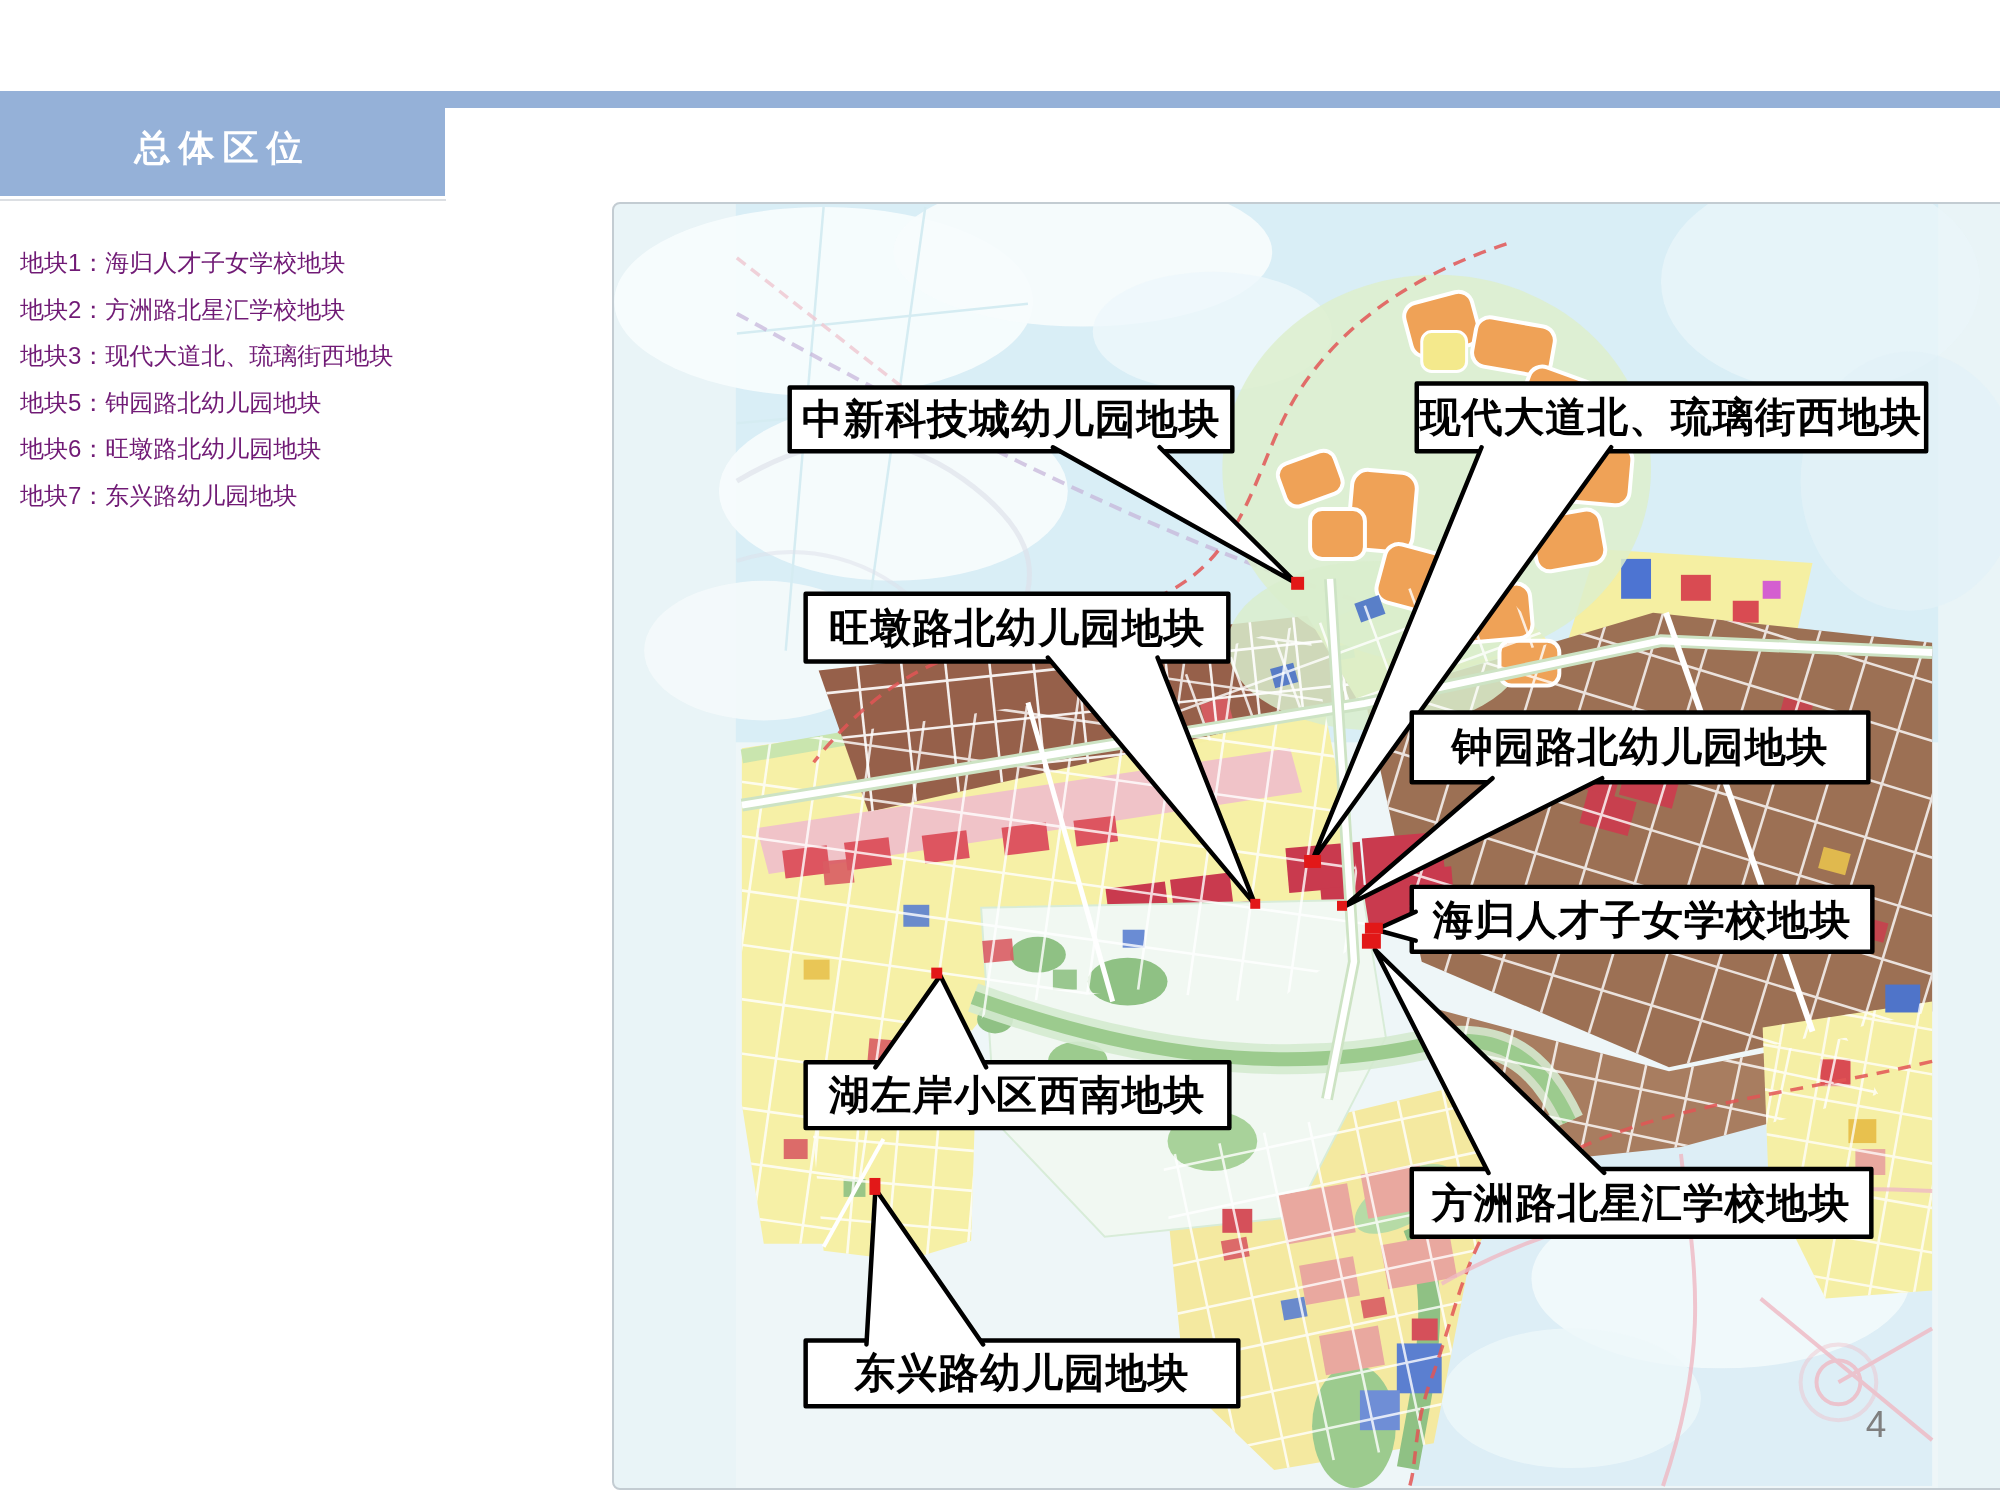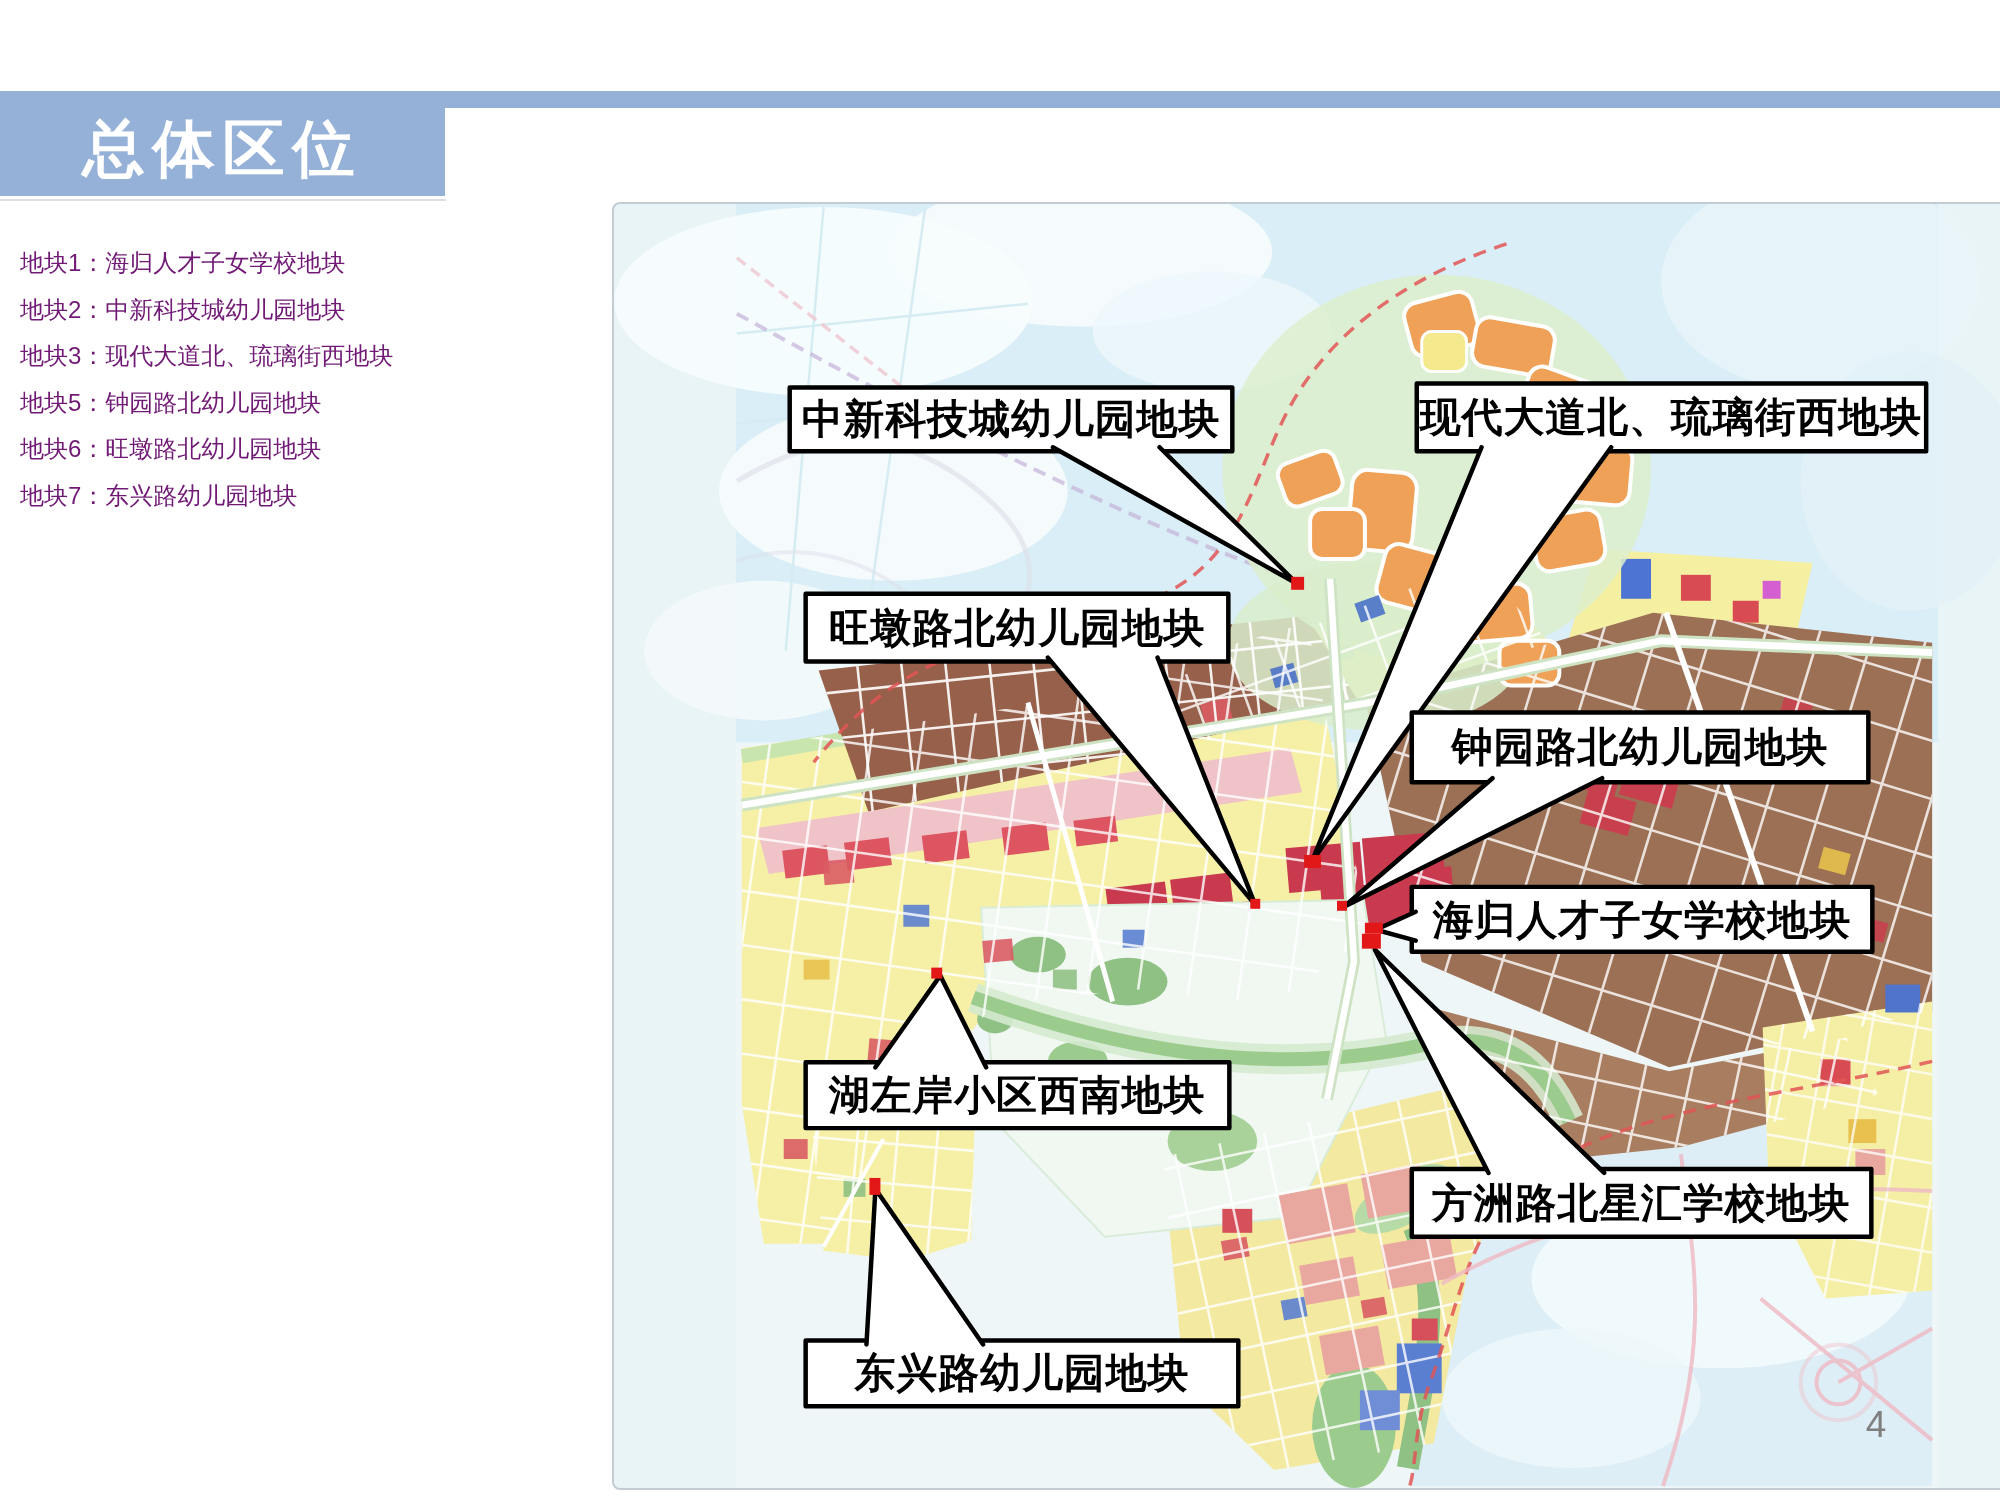--- a/index.html
+++ b/index.html
@@ -1,21 +1,21 @@
 <!DOCTYPE html>
 <html><head>
 <meta charset="utf-8">
 <style>
   html,body{margin:0;padding:0;background:#fff;}
   body{width:2000px;height:1500px;position:relative;overflow:hidden;
        font-family:"Liberation Sans","DejaVu Sans",sans-serif;}
   .topbar{position:absolute;left:0;top:91px;width:2000px;height:17px;background:#95b1d8;}
   .titlebox{position:absolute;left:0;top:91px;width:445px;height:105px;background:#95b1d8;
             display:flex;align-items:center;justify-content:center;padding-top:10px;box-sizing:border-box;}
-  .titlebox span{color:#ffffff;font-size:62px;font-weight:bold;letter-spacing:8px;}
+  .titlebox span{color:#ffffff;font-size:36px;font-weight:bold;letter-spacing:8px;}
   .title-underline{position:absolute;left:0;top:199px;width:446px;height:2px;background:#dcdfe3;}
   .plotlist{position:absolute;left:20px;top:240px;width:660px;}
   .plotlist div{font-size:24px;line-height:46.5px;color:#701a75;font-weight:400;white-space:nowrap;}
   .mapwrap{position:absolute;left:612px;top:202px;width:1450px;height:1288px;
            border:2px solid #c3ccd2;border-radius:8px;overflow:hidden;box-sizing:border-box;background:#e9f4f7;}
   .mapwrap svg{display:block;width:100%;height:100%;}
   .pagenum{position:absolute;left:1846px;top:1404px;width:60px;text-align:center;
            font-size:37px;color:#7f7f7f;}
   svg text.callout{font-family:"Liberation Sans","DejaVu Sans",sans-serif;font-weight:bold;
                    font-size:41px;fill:#000;letter-spacing:1px;}
@@ -24,21 +24,21 @@
 <body>
 
 <div class="topbar"></div>
 <div class="titlebox">
   <span>总体区位</span>
 </div>
 <div class="title-underline"></div>
 
 <div class="plotlist">
   <div>地块1：海归人才子女学校地块</div>
-  <div>地块2：中新科技城幼儿园地块</div>
+  <div>地块2：方洲路北星汇学校地块</div>
   <div>地块3：现代大道北、琉璃街西地块</div>
   <div>地块5：钟园路北幼儿园地块</div>
   <div>地块6：旺墩路北幼儿园地块</div>
   <div>地块7：东兴路幼儿园地块</div>
 </div>
 
 <div class="mapwrap">
 <svg id="map-art" viewBox="612 202 1206 1288">
   <defs>
         <clipPath id="gclip0">

